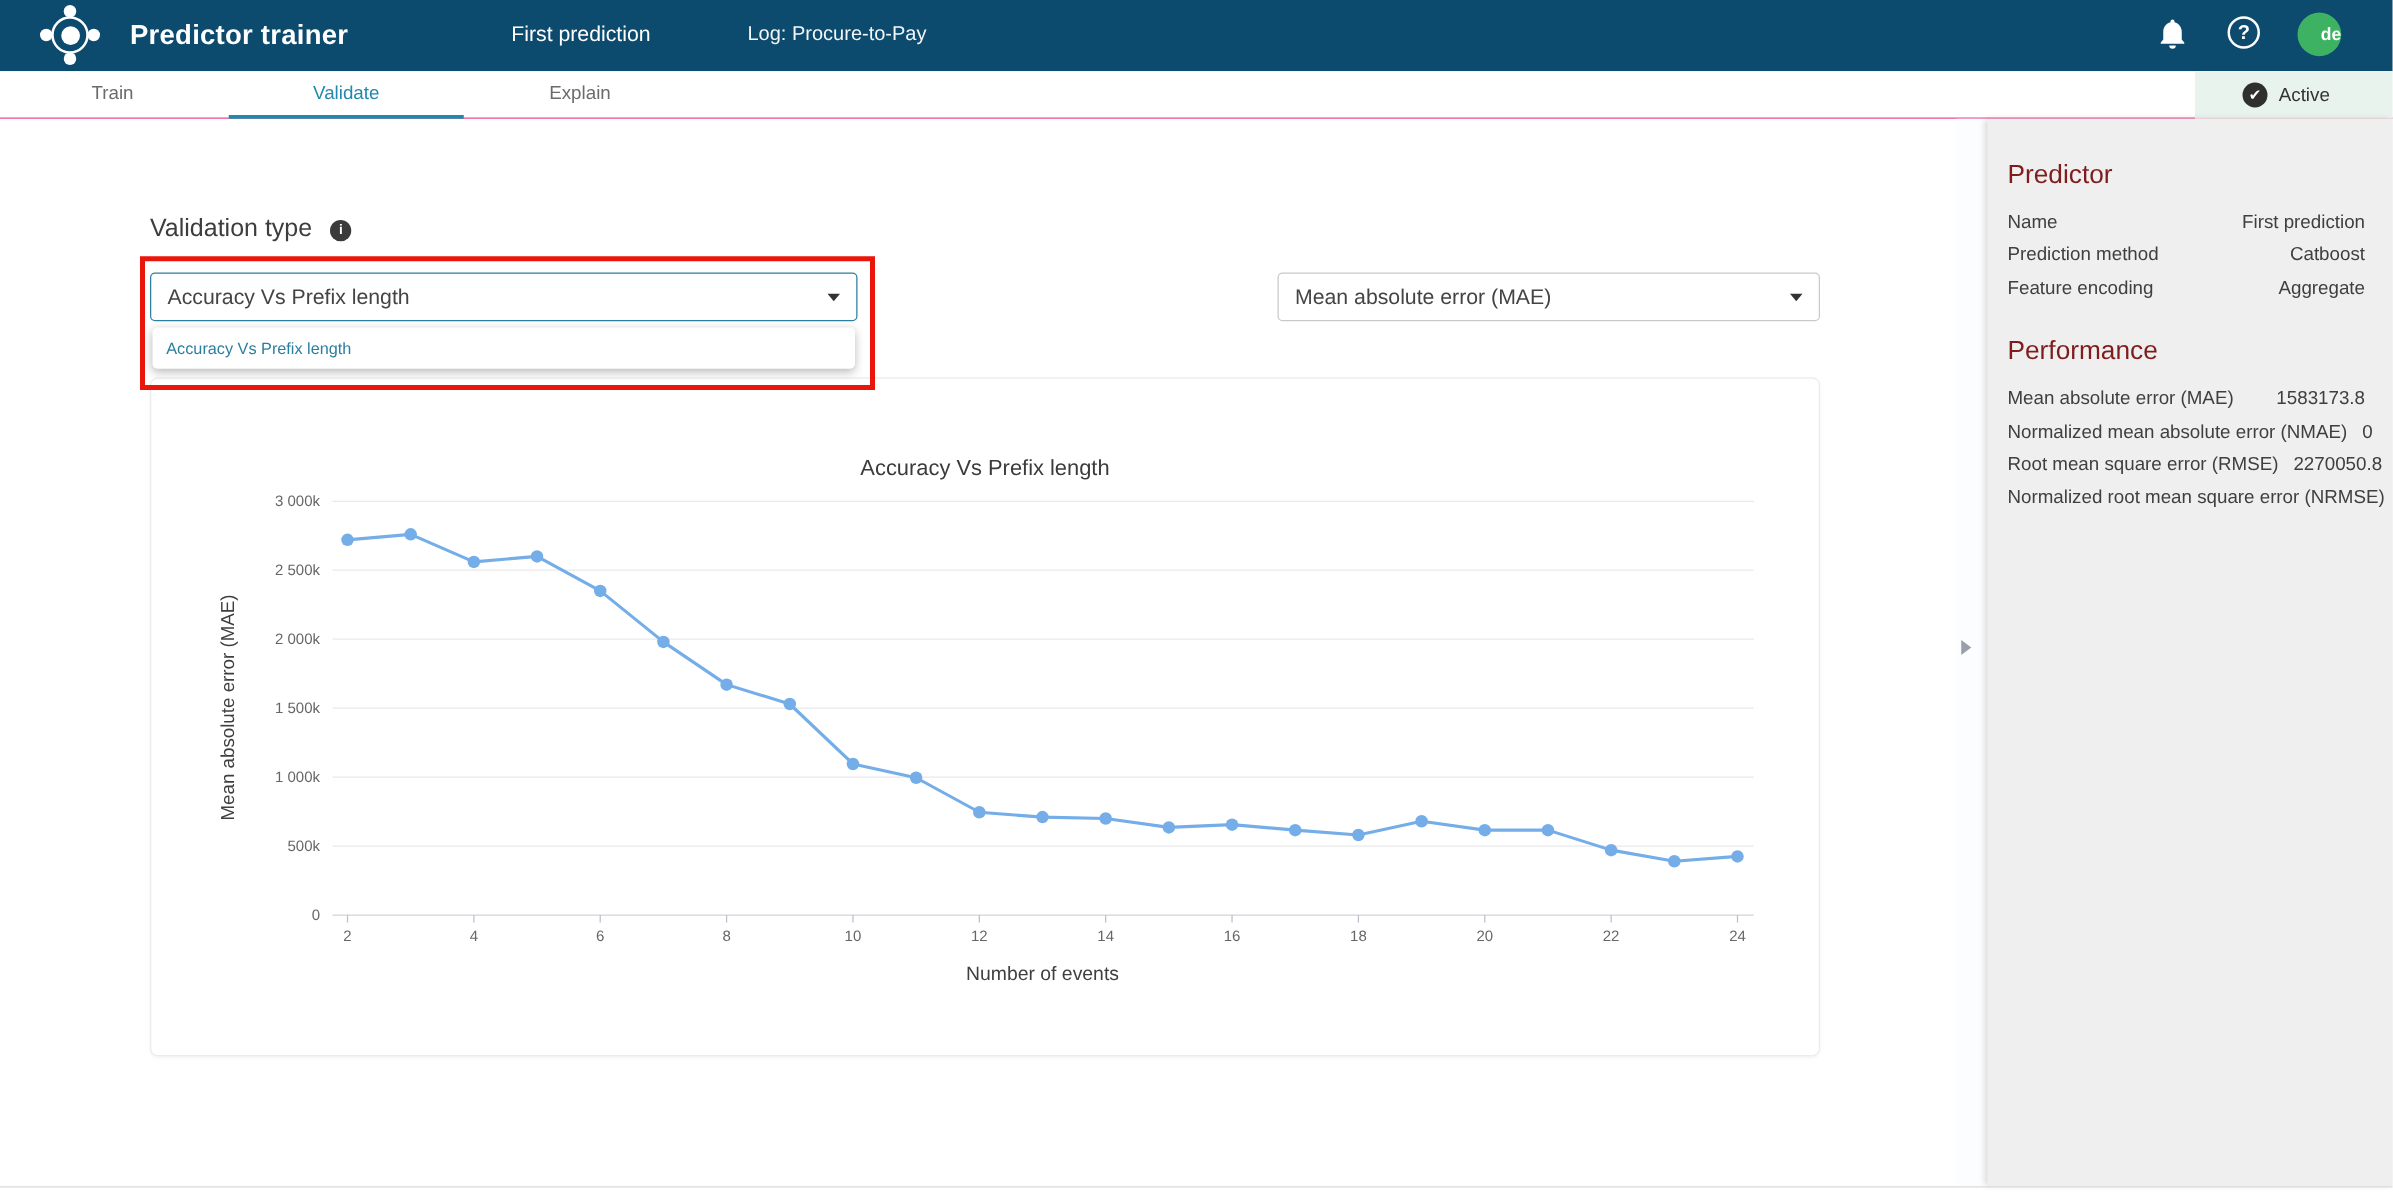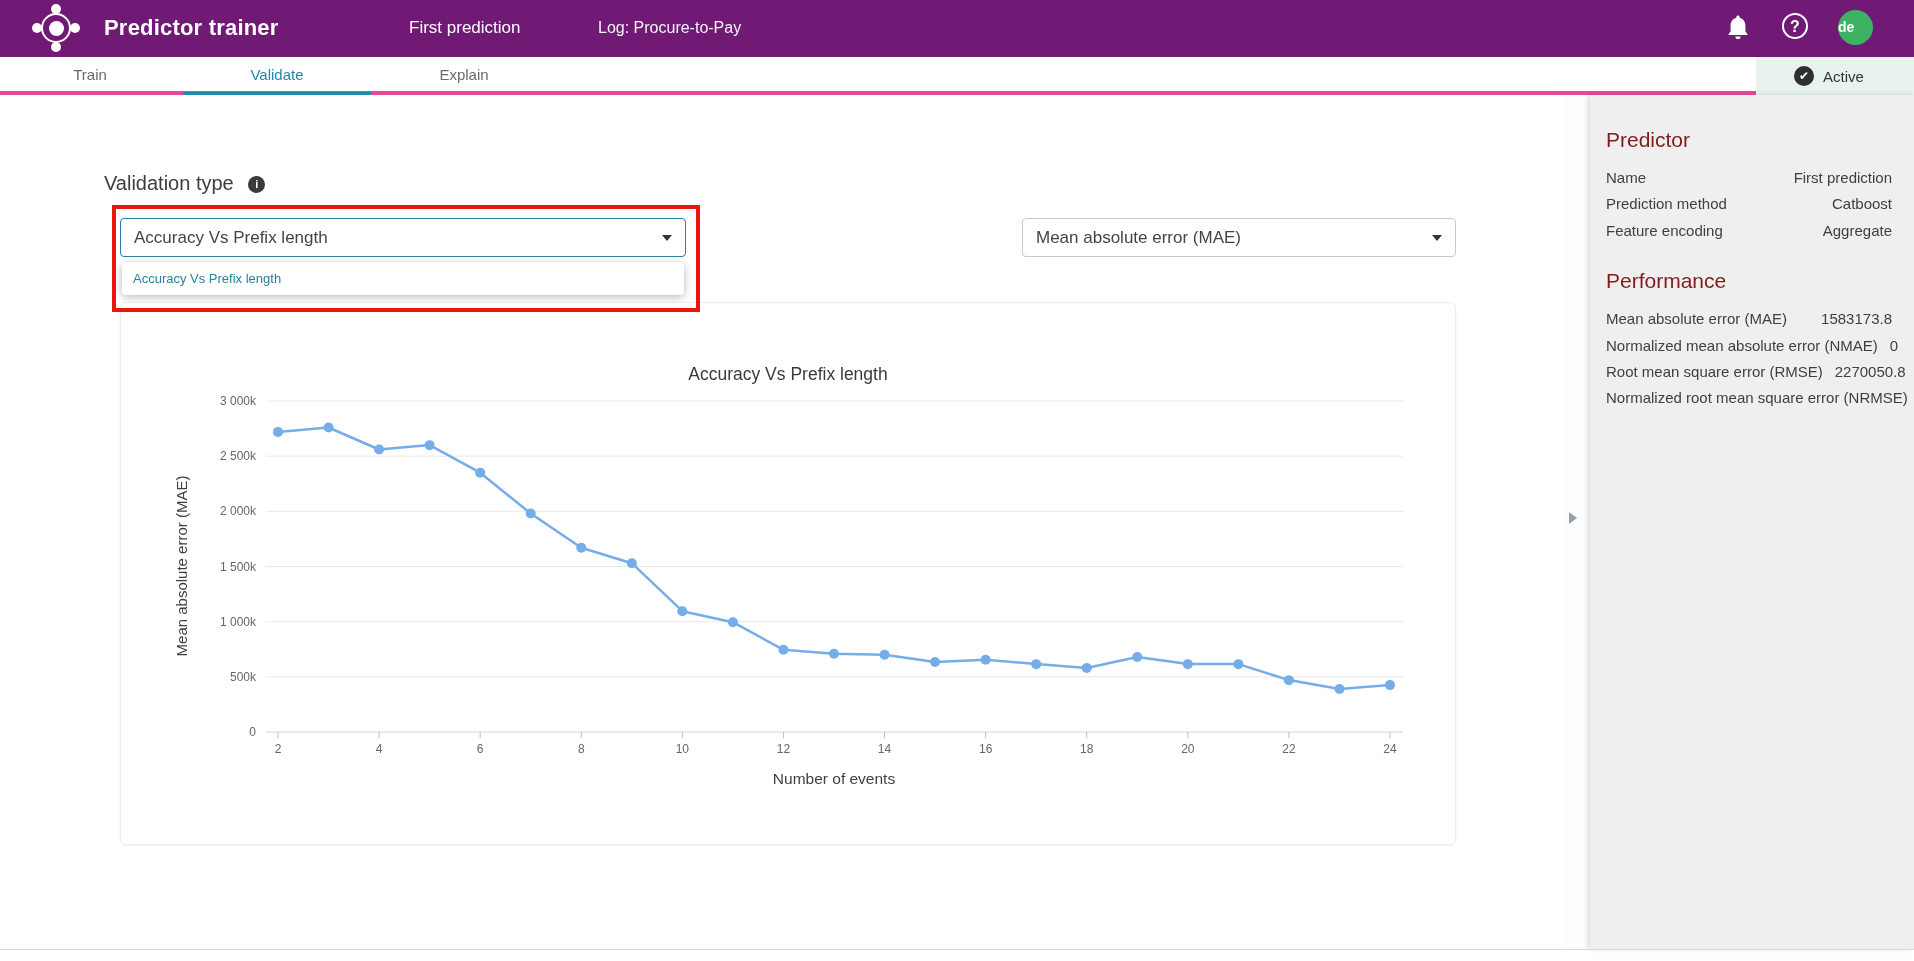--- a/index.html
+++ b/index.html
@@ -1,49 +1,49 @@
 <!DOCTYPE html>
 <html><head>
 <meta charset="utf-8">
 <style>
   * { margin:0; padding:0; box-sizing:border-box; }
   html,body { width:1914px; height:961px; overflow:hidden; background:#fff;
     font-family:"Liberation Sans", sans-serif; color:#444; }
 
   
-  #header { position:absolute; left:0; top:0; width:1914px; height:57px; background:#701a75; }
+  #header { position:absolute; left:0; top:0; width:1914px; height:57px; background:#0c4a6e; }
   #logo { position:absolute; left:36px; top:8px; width:40px; height:40px; }
   #logo .ring { position:absolute; left:5px; top:5px; width:30px; height:30px; border:2px solid #fff; border-radius:50%; }
   #logo .dot { position:absolute; background:#fff; border-radius:50%; }
   #logo .c  { width:15px; height:15px; left:12.5px; top:12.5px; }
   #logo .n  { width:10px; height:10px; left:15px; top:-4px; }
   #logo .s  { width:10px; height:10px; left:15px; top:34px; }
   #logo .w  { width:10px; height:10px; left:-4px; top:15px; }
   #logo .e  { width:10px; height:10px; left:34px; top:15px; }
   #app-title { position:absolute; left:104px; top:15px; font-size:22px; font-weight:bold; color:#fff; letter-spacing:0.2px; }
   #nav-model { position:absolute; left:409px; top:18px; font-size:17px; color:#fff; }
   #nav-log   { position:absolute; left:598px; top:19px; font-size:16px; color:#f2f6f8; }
   #bell { position:absolute; left:1726px; top:14px; width:24px; height:26px; }
   #help { position:absolute; left:1782px; top:13px; width:26px; height:26px; border:2px solid #fff; border-radius:50%;
           color:#fff; font-size:16px; font-weight:bold; text-align:center; line-height:23px; }
   #avatar { position:absolute; left:1838px; top:10px; width:35px; height:35px; border-radius:50%; background:#3db263;
-            color:#fff; font-size:14px; font-weight:bold; text-align:left; line-height:35px; }
-
-  
-  #tabbar { position:absolute; left:0; top:57px; width:1914px; height:38px; background:#fff; border-bottom:4px solid #ec4899; }
+            color:#fff; font-size:14px; font-weight:bold; text-align:right; line-height:35px; }
+
+  
+  #tabbar { position:absolute; left:0; top:57px; width:1914px; height:38px; background:#fff; border-bottom:1px solid #ec4899; }
   .tab { position:absolute; top:0; height:38px; font-size:15px; color:#6b6b6b; text-align:center; line-height:36px; cursor:pointer; }
   .tab.active { color:#2189ab; }
   .tab.active::after { content:""; position:absolute; left:0; right:0; bottom:0; height:3px; background:#2189ab; }
   #status-block { position:absolute; right:0; top:0; width:158px; height:38px; background:#e7f3ec; display:flex; align-items:center; }
   #status-check { width:20px; height:20px; border-radius:50%; background:#2f2f2f; color:#fff; font-size:12px; text-align:center;
                   line-height:20px; margin-left:38px; }
   #status-label { font-size:15px; color:#333; margin-left:9px; }
 
   
-  #vt-heading { position:absolute; left:104px; top:172px; font-size:20px; color:#3d3d3d; }
+  #vt-heading { position:absolute; left:120px; top:172px; font-size:20px; color:#3d3d3d; }
   #vt-info { display:inline-block; width:17px; height:17px; border-radius:50%; background:#3b3b3b; color:#fff;
              font-size:11px; font-weight:bold; text-align:center; line-height:17px; vertical-align:2px; margin-left:9px; }
   #annotation-rect { position:absolute; left:112px; top:205px; width:588px; height:107px; border:4px solid #ea150b; z-index:50; pointer-events:none; }
 
   .selectbox { position:absolute; height:39px; background:#fff; border-radius:4px; font-size:17px; color:#444;
                line-height:37px; padding-left:13px; }
   #validation-select { left:120px; top:218px; width:566px; border:1px solid #2b7fa0; }
   #metric-select { left:1022px; top:218px; width:434px; border:1px solid #c9c9c9; }
   .caret { position:absolute; right:13px; top:16px; width:0; height:0; border-left:5px solid transparent;
            border-right:5px solid transparent; border-top:6px solid #333; }

